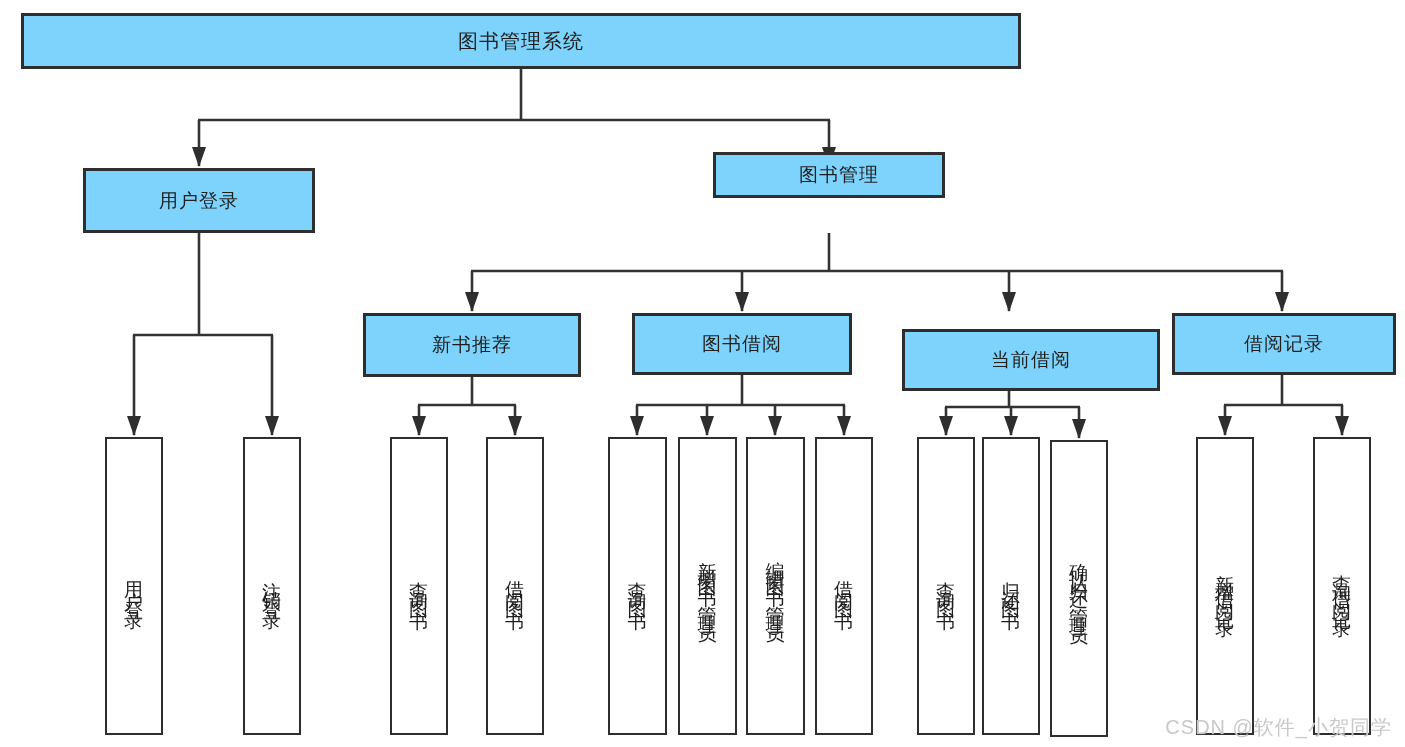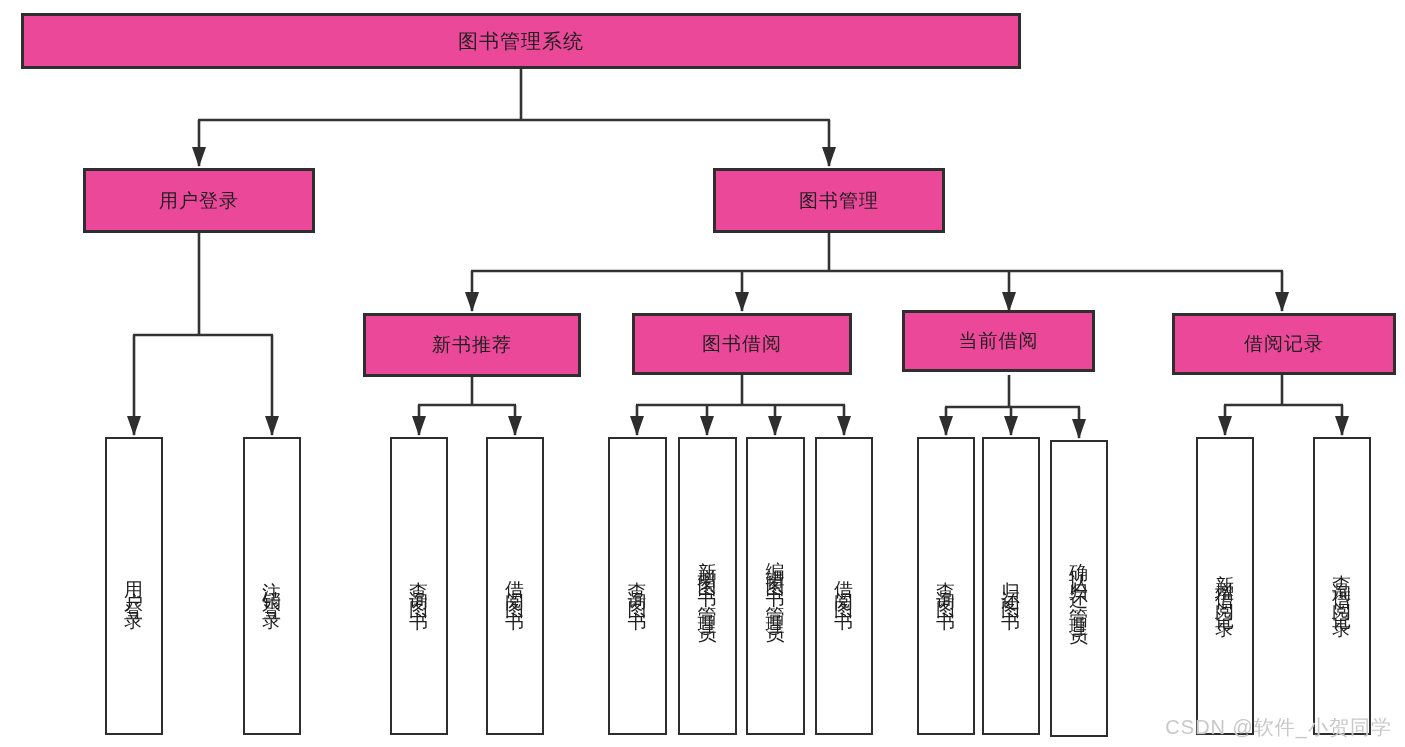--- a/index.html
+++ b/index.html
@@ -27,21 +27,21 @@
     width: 1405px;
     height: 747px;
   }
   #wires line {
     stroke: #333333;
     stroke-width: 2.6;
   }
   .hbox {
     position: absolute;
     box-sizing: border-box;
-    background: #ec4899;
+    background: #7dd3fc;
     border: 3px solid #2e2e2e;
     display: flex;
     align-items: center;
     justify-content: center;
     font-size: 19px;
     letter-spacing: 1px;
     white-space: nowrap;
     font-family: Liberation Serif, serif;
   }
   .hbox.root { font-size: 20px; }
@@ -127,25 +127,25 @@
 
     <line x1="1282" y1="375" x2="1282" y2="406"></line>
     <line x1="1224" y1="405" x2="1343" y2="405"></line>
     <line x1="1225" y1="405" x2="1225" y2="435" marker-end="url(#ah)"></line>
     <line x1="1342" y1="405" x2="1342" y2="435" marker-end="url(#ah)"></line>
   </svg>
 
   <div class="hbox root" style="left:21px; top:13px; width:1000px; height:56px;">图书管理系统</div>
 
   <div class="hbox" style="left:83px; top:168px; width:232px; height:65px;">用户登录</div>
-  <div class="hbox" style="left:713px; top:168px; width:232px; height:65px;padding-left:20px;">图书管理</div>
+  <div class="hbox" style="left:713px; top:152px; width:232px; height:46px;padding-left:20px;">图书管理</div>
 
   <div class="hbox" style="left:363px; top:313px; width:218px; height:64px;">新书推荐</div>
   <div class="hbox" style="left:632px; top:313px; width:220px; height:62px;">图书借阅</div>
-  <div class="hbox" style="left:902px; top:310px; width:193px; height:62px;">当前借阅</div>
+  <div class="hbox" style="left:902px; top:329px; width:258px; height:62px;">当前借阅</div>
   <div class="hbox" style="left:1172px; top:313px; width:224px; height:62px;">借阅记录</div>
 
   <div class="vbox" style="left:105px;">
     <span>用户登录</span>
   </div>
   <div class="vbox" style="left:243px;">
     <span>注销登录</span>
   </div>
 
   <div class="vbox" style="left:390px;">

